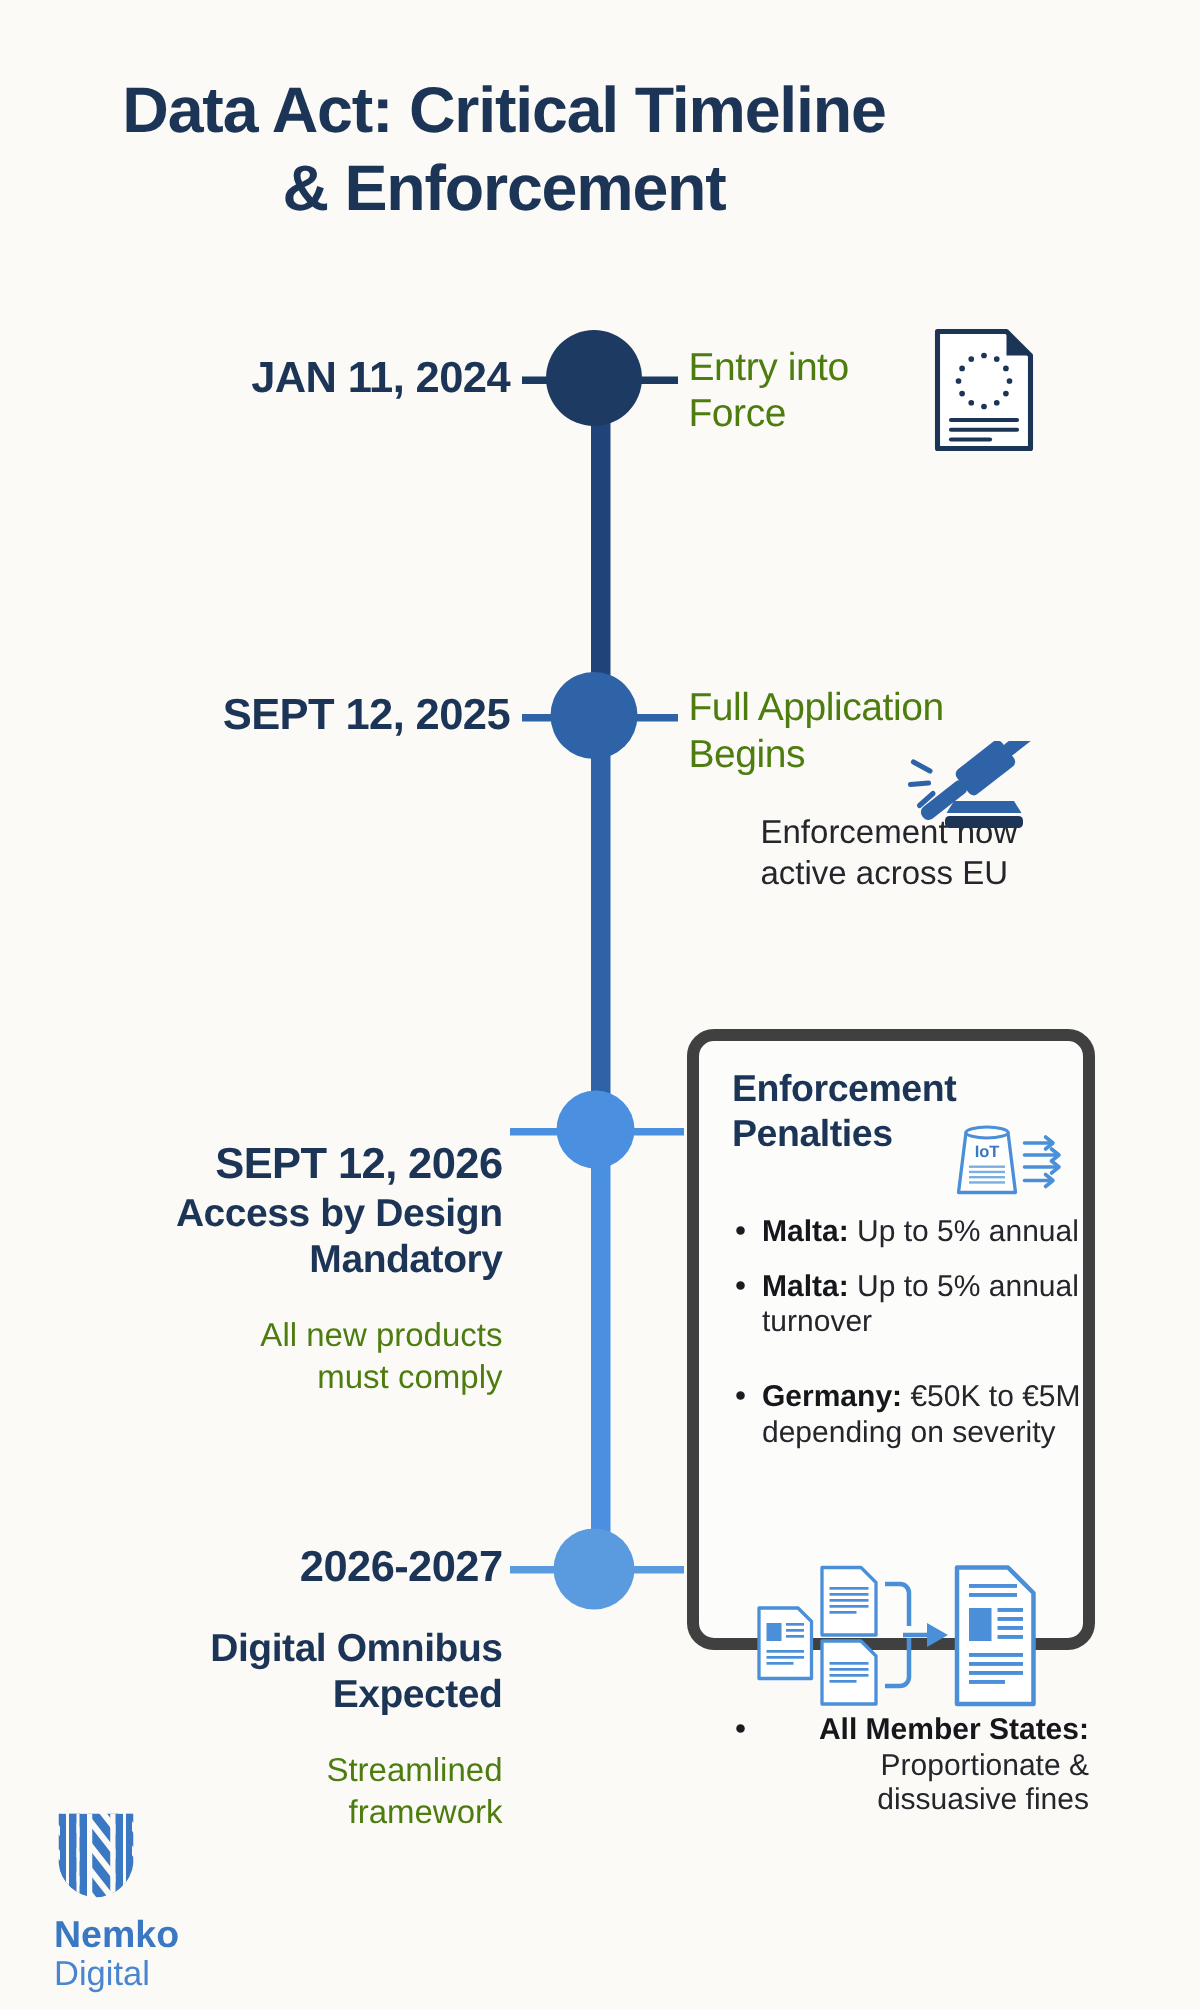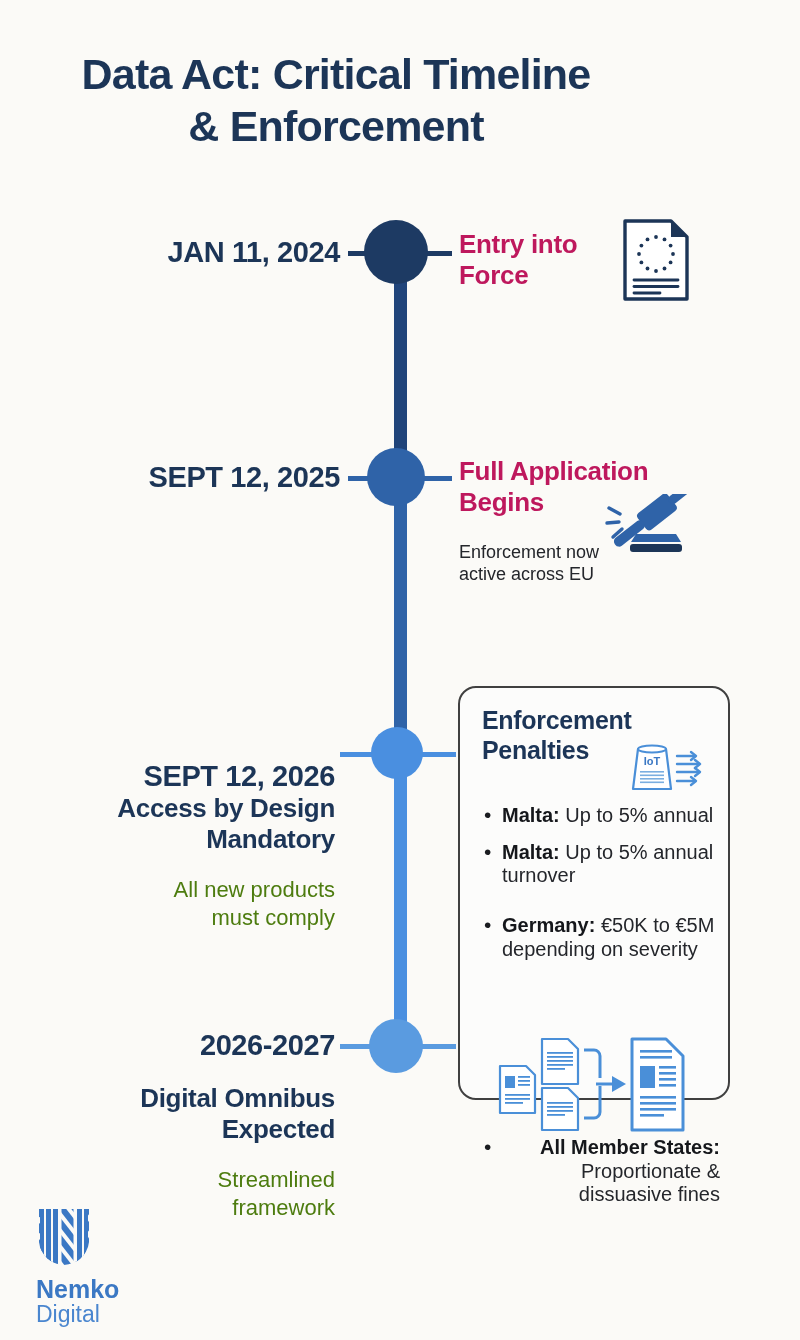--- a/index.html
+++ b/index.html
@@ -69,32 +69,33 @@
     font-weight: 700;
     color: #1c3557;
     letter-spacing: -0.4px;
     text-align: right;
     white-space: nowrap;
   }
 
   .rtitle {
     position: absolute;
     font-size: 26px;
-    font-weight: 700;
-    color: #be185d;
+    font-weight: 400;
+    color: #4d7c0f;
     line-height: 1.18;
     letter-spacing: -0.3px;
   }
 
   .rsub {
     position: absolute;
-    font-size: 18px;
+    font-size: 22px;
     font-weight: 400;
     color: #24262b;
     line-height: 1.22;
+    margin-left: 48px;
   }
 
   .left-title {
     position: absolute;
     font-size: 26px;
     font-weight: 700;
     color: #1c3557;
     line-height: 1.2;
     text-align: right;
     letter-spacing: -0.3px;
@@ -108,21 +109,21 @@
     text-align: right;
   }
 
   
   .card {
     position: absolute;
     left: 458px;
     top: 686px;
     width: 272px;
     height: 414px;
-    border: 2px solid #404040;
+    border: 8px solid #404040;
     border-radius: 18px;
     background: #fcfcfb;
   }
   .card-title {
     position: absolute;
     left: 22px;
     top: 18px;
     width: 180px;
     font-size: 25px;
     font-weight: 700;

